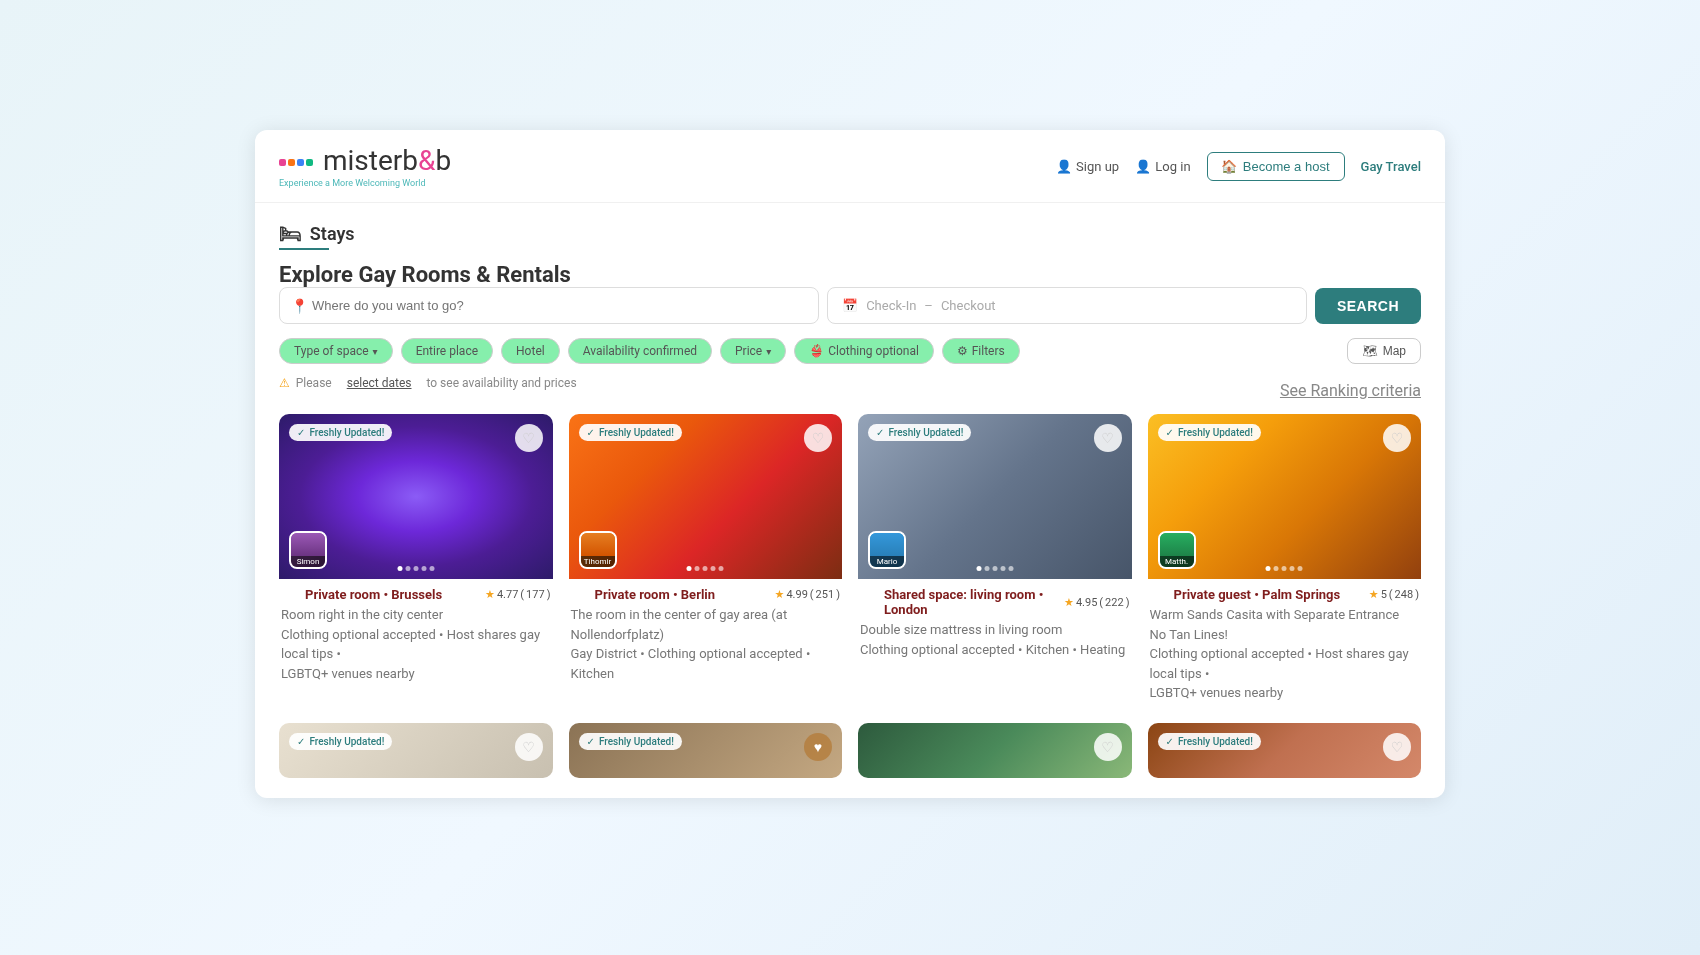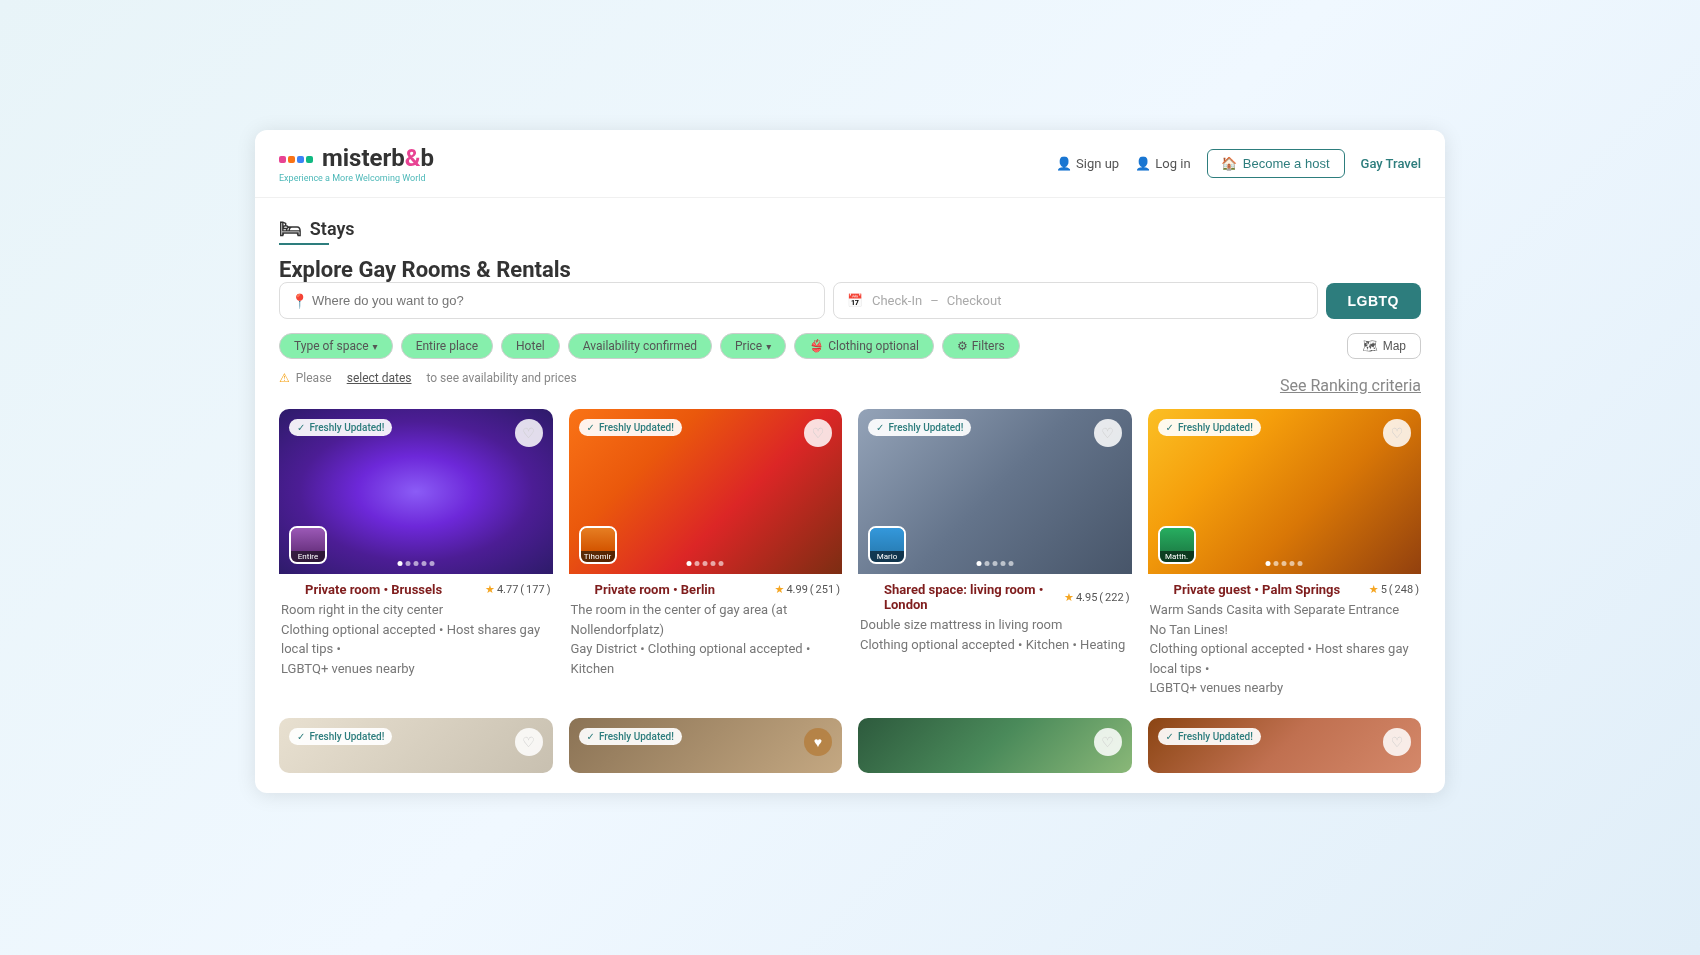--- a/index.html
+++ b/index.html
@@ -25,22 +25,22 @@
       align-items: center;
       justify-content: space-between;
       padding: 14px 24px;
       border-bottom: 1px solid #f0f0f0;
     }
     .logo-area {
       display: flex;
       flex-direction: column;
     }
     .logo {
-      font-size: 24px;
-      font-weight: 700;
+      font-size: 28px;
+      font-weight: 400;
       color: #333;
     }
     .logo span.mister { color: #333; }
     .logo span.bnb { color: #e84393; }
     .logo-tagline {
       font-size: 9px;
       color: #4db8b8;
       margin-top: 1px;
     }
     .header-nav {
@@ -409,21 +409,21 @@
       <div class="search-input-wrap">
         <span class="pin-icon">📍</span>
         <input type="text" placeholder="Where do you want to go?" style="">
       </div>
       <div class="date-input">
         <span>📅</span>
         <span>Check-In</span>
         <span> – </span>
         <span>Checkout</span>
       </div>
-      <button class="search-btn">LGBTQ</button>
+      <button class="search-btn">SEARCH</button>
     </div>
 
     <div class="filters-row">
       <div class="filter-chip">
         <span>Type of space</span>
         <span style="font-size:10px;">▾</span>
       </div>
       <div class="filter-chip">
         <span>Entire place</span>
       </div>
@@ -463,21 +463,21 @@
 
       <div class="card">
         <div class="card-image-wrap room-purple">
           <div class="card-badge">
             <span style="color:#2d7d7d;">✓</span>
             <span>Freshly Updated!</span>
           </div>
           <button class="heart-btn">♡</button>
           <div class="host-avatar avatar-simon">
             <div class="host-avatar-img" style="background:linear-gradient(180deg,#9b59b6,#6c3483);"></div>
-            <div class="host-name-badge">Entire</div>
+            <div class="host-name-badge">Simon</div>
           </div>
           <div class="dots-indicator">
             <div class="dot-ind active"></div>
             <div class="dot-ind"></div>
             <div class="dot-ind"></div>
             <div class="dot-ind"></div>
             <div class="dot-ind"></div>
           </div>
         </div>
         <div class="card-info">

